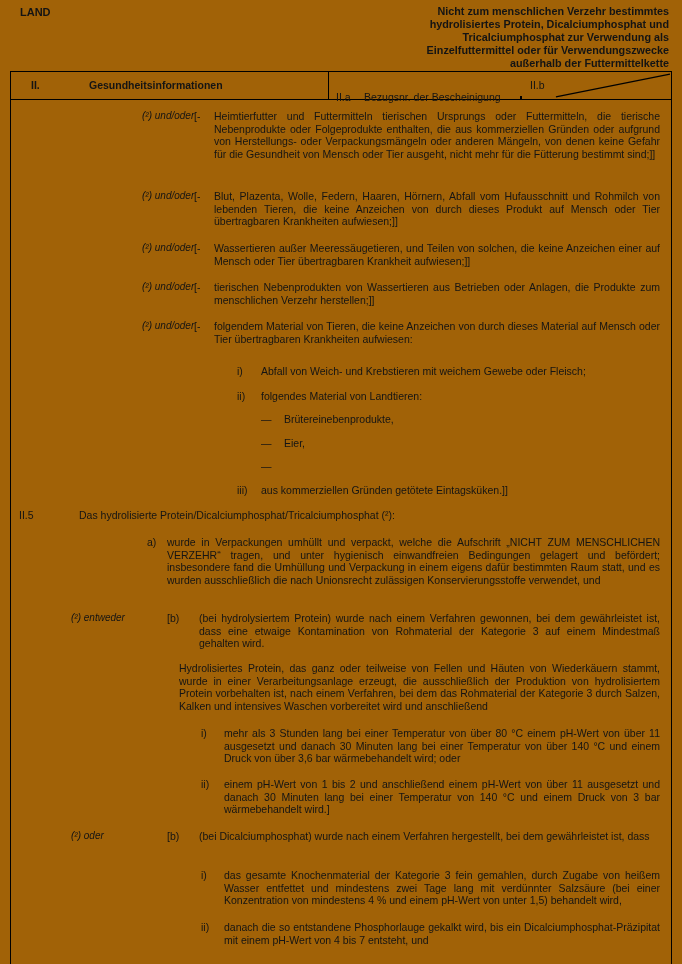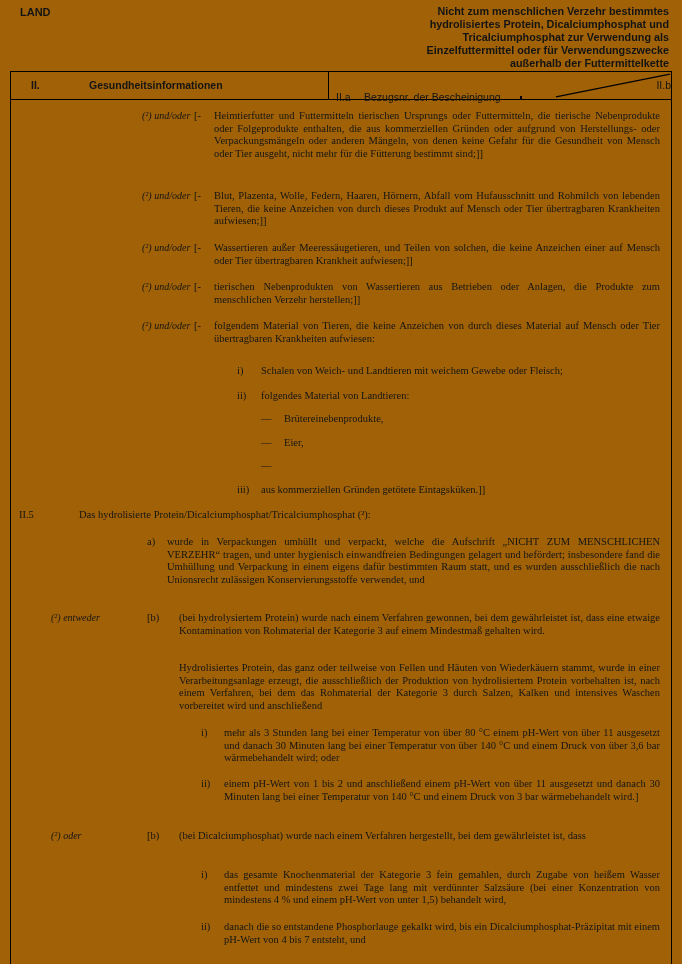--- a/index.html
+++ b/index.html
@@ -18,38 +18,38 @@
   
   .table-head{
     position:absolute;top:71px;left:10px;right:10px;height:29px;box-sizing:border-box;
     border:1.6px solid #000;display:flex;
   }
   .th-cell{display:flex;align-items:center;box-sizing:border-box;}
   .th-c1{width:318px;border-right:1.6px solid #000;padding-left:8px;font-weight:bold;}
   .th-c1 .num{width:58px;flex:none;margin-left:12px;}
   .th-c2{width:193px;border-right:2.2px solid #000;padding-left:7px;margin-top:24px;}
   .th-c2 .num{width:28px;flex:none;}
-  .th-c3{flex:1;padding-left:8px;position:relative;justify-content:flex-end;}
+  .th-c3{flex:1;padding-left:8px;position:relative;}
   .th-c3 .num{position:relative;z-index:1;}
   .diag{position:absolute;left:0;top:0;width:100%;height:100%;}
   
   .body-box{
     position:absolute;top:100px;bottom:0;left:10px;right:10px;
     border-left:1.6px solid #000;border-right:1.6px solid #000;overflow:hidden;
   }
-  .row{position:absolute;left:0;right:0;display:flex;padding-right:11px;font-family:Liberation Serif, serif;}
+  .row{position:absolute;left:0;right:0;display:flex;padding-right:11px;}
   .txt{flex:1;text-align:justify;}
   .lbl{font-style:italic;flex:none;white-space:nowrap;font-size:10px;}
   .mk{flex:none;}
   .r-uo{padding-left:131px;}  .r-uo .lbl{width:52px;} .r-uo .mk{width:20px;}
   .r-s1{padding-left:226px;}  .r-s1 .mk{width:24px;}
   .r-s2{padding-left:250px;}  .r-s2 .mk{width:23px;}
   .r-sec{padding-left:8px;justify-content:space-between;}   .r-sec .num{width:60px;flex:none;}
   .r-a{padding-left:136px;}   .r-a .mk{width:20px;}
-  .r-ent{padding-left:40px;}  .r-ent .lbl{width:96px;} .r-ent .mk{width:32px;}
+  .r-ent{padding-left:40px;}  .r-ent .lbl{width:96px;margin-left:20px;} .r-ent .mk{width:32px;}
   .r-cont{padding-left:168px;}
   .r-s3{padding-left:190px;}  .r-s3 .mk{width:23px;}
 </style>
 </head>
 <body>
 
 <div class="page">
 
   <div class="doc-header">
     <div class="country">LAND</div>
@@ -104,21 +104,21 @@
     </div>
 
     <div class="row r-uo" style="top:220px">
       <span class="lbl">(²) und/oder</span>
       <span class="mk">[-</span>
       <span class="txt">folgendem Material von Tieren, die keine Anzeichen von durch dieses Material auf Mensch oder Tier übertragbaren Krankheiten aufwiesen:</span>
     </div>
 
     <div class="row r-s1" style="top:265px">
       <span class="mk">i)</span>
-      <span class="txt">Schalen von Weich- und Landtieren mit weichem Gewebe oder Fleisch;</span>
+      <span class="txt">Abfall von Weich- und Krebstieren mit weichem Gewebe oder Fleisch;</span>
     </div>
 
     <div class="row r-s1" style="top:290px">
       <span class="mk">ii)</span>
       <span class="txt">folgendes Material von Landtieren:</span>
     </div>
 
     <div class="row r-s2" style="top:313px">
       <span class="mk">—</span>
       <span class="txt">Brütereinebenprodukte,</span>

